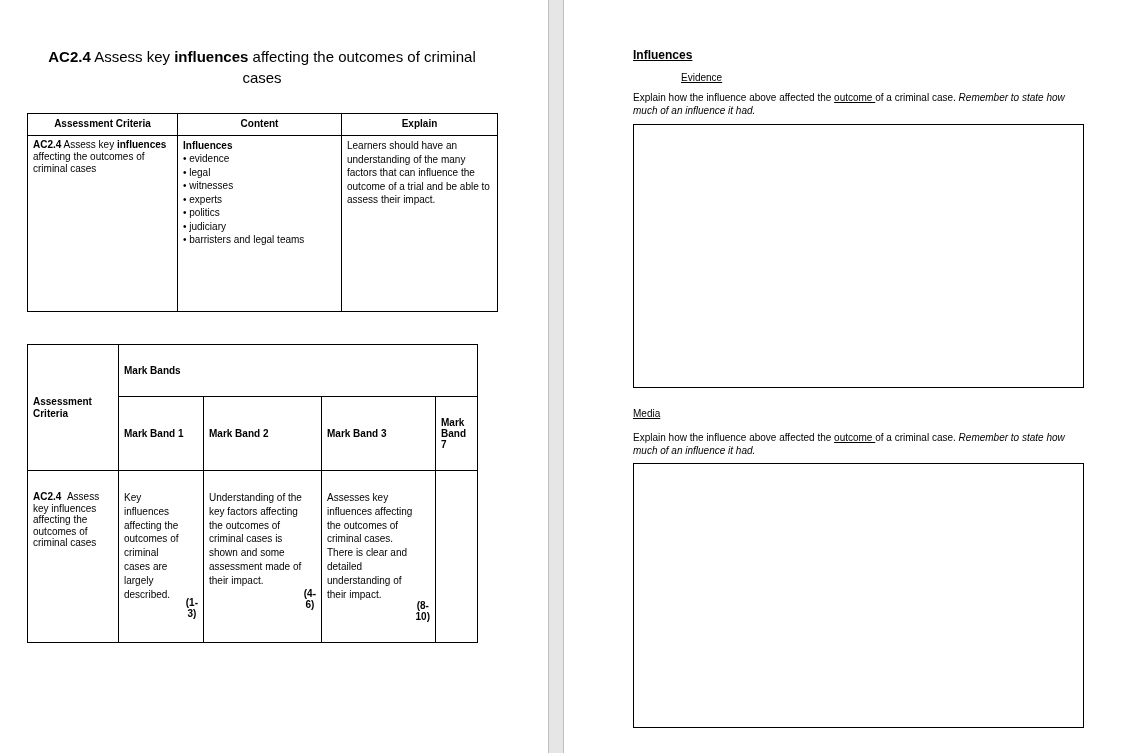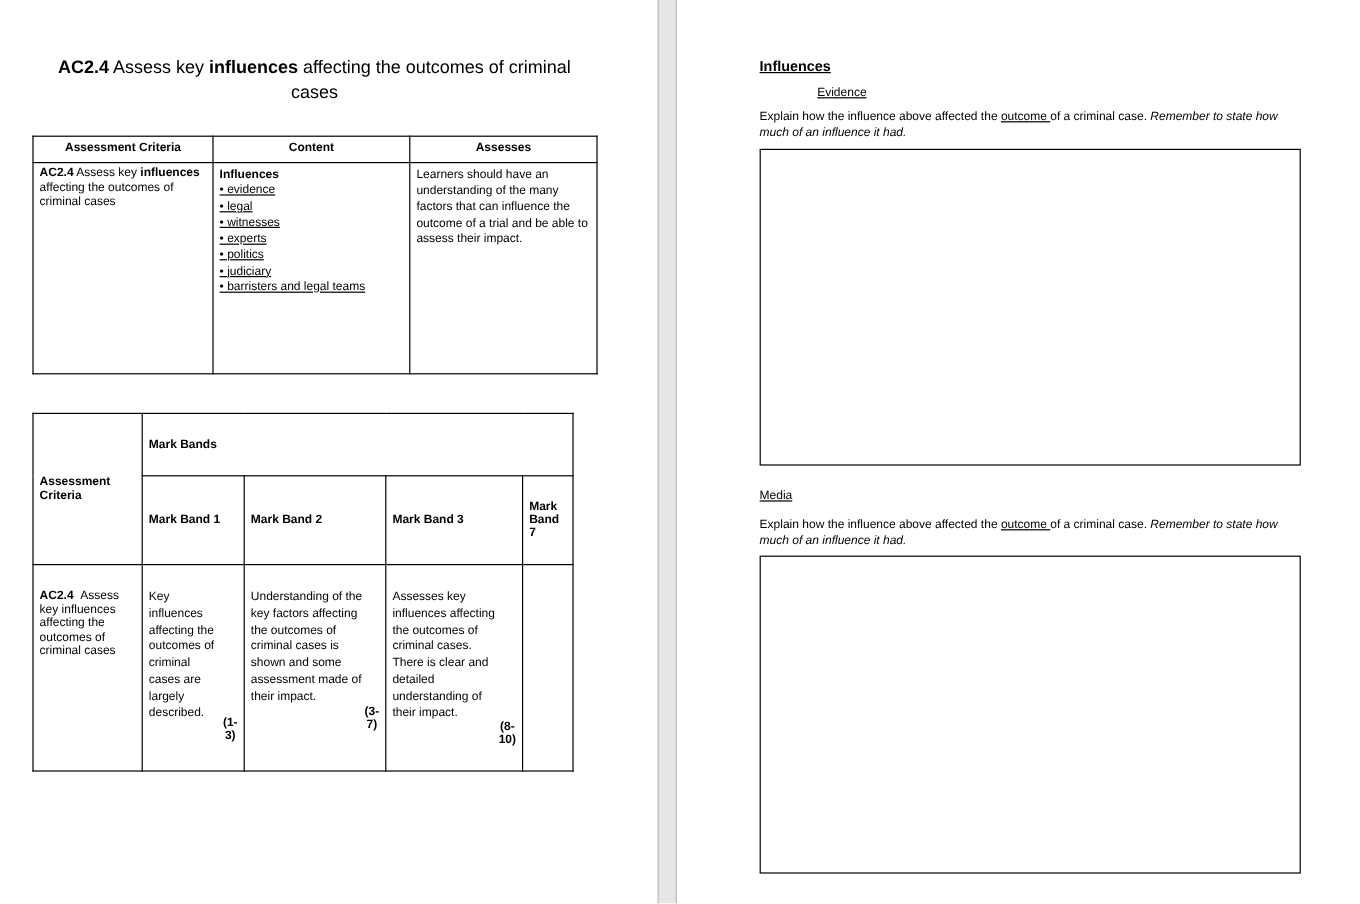--- a/index.html
+++ b/index.html
@@ -43,21 +43,21 @@
     text-align: left;
   }
   table.t1 th {
     text-align: center; font-weight: bold; height: 22px;
     vertical-align: top; padding-top: 4px;
   }
   table.t1 td { height: 176px; }
   .t1-c1 { line-height: 12px; }
   .t1-c3 { line-height: 13.5px; }
   .content-heading { font-weight: bold; line-height: 13px; }
-  .bullet-line { line-height: 13.5px; text-decoration: underline; }
+  .bullet-line { line-height: 13.5px; }
 
   table.t2 {
     position: absolute; left: 27px; top: 344px; width: 450px;
     border-collapse: collapse; table-layout: fixed;
     font-size: 10px;
   }
   table.t2 th, table.t2 td {
     border: 1px solid #000;
     padding: 20px 5px;
     text-align: left;
@@ -111,21 +111,21 @@
   <table class="t1">
     <colgroup>
       <col style="width:150px">
         <col style="width:164px">
         <col style="width:156px">
     </colgroup>
     <tbody>
         <tr>
       <th>Assessment Criteria</th>
       <th>Content</th>
-      <th>Assesses</th>
+      <th>Explain</th>
     </tr>
     <tr>
       <td class="t1-c1">
         <span><span class="b ">AC2.4</span><span class=""> Assess key </span><span class="b ">influences</span><span class=""> affecting the outcomes of criminal cases</span></span>
       </td>
       <td>
         <div class="content-heading">Influences</div>
         <div>
               <div class="bullet-line">• evidence</div>
               <div class="bullet-line">• legal</div>
@@ -168,21 +168,21 @@
       </td>
       <td class="body-cell">
         <div class="bandcell">
           <div class="bandtext">Key influences affecting the outcomes of criminal cases are largely described.</div>
           <div class="marks marks-1">(1-3)</div>
         </div>
       </td>
       <td class="body-cell">
         <div class="bandcell">
           <div class="bandtext">Understanding of the key factors affecting the outcomes of criminal cases is shown and some assessment made of their impact.</div>
-          <div class="marks marks-2">(3-7)</div>
+          <div class="marks marks-2">(4-6)</div>
         </div>
       </td>
       <td class="body-cell">
         <div class="bandcell">
           <div class="bandtext">Assesses key influences affecting the outcomes of criminal cases. There is clear and detailed understanding of their impact.</div>
           <div class="marks marks-3">(8-10)</div>
         </div>
       </td>
       <td class="body-cell">
         <span></span>

